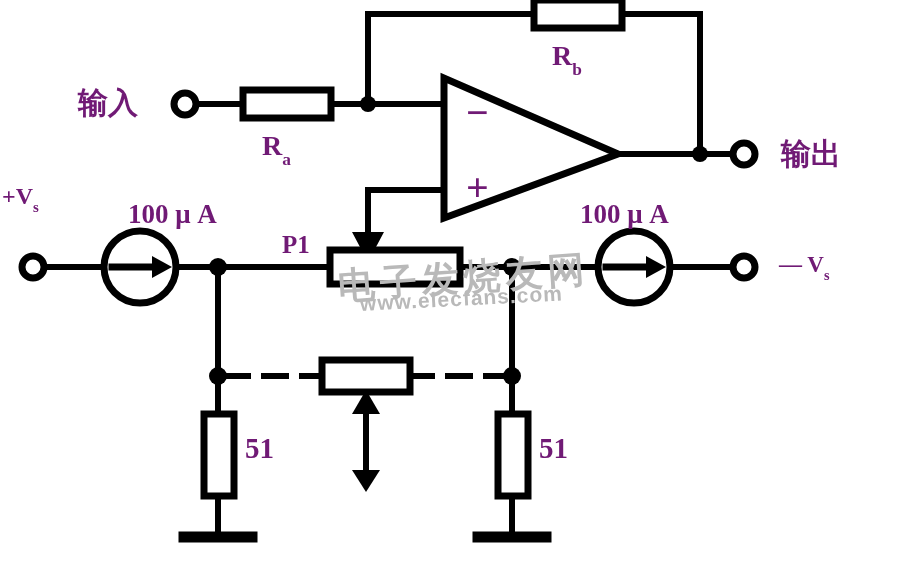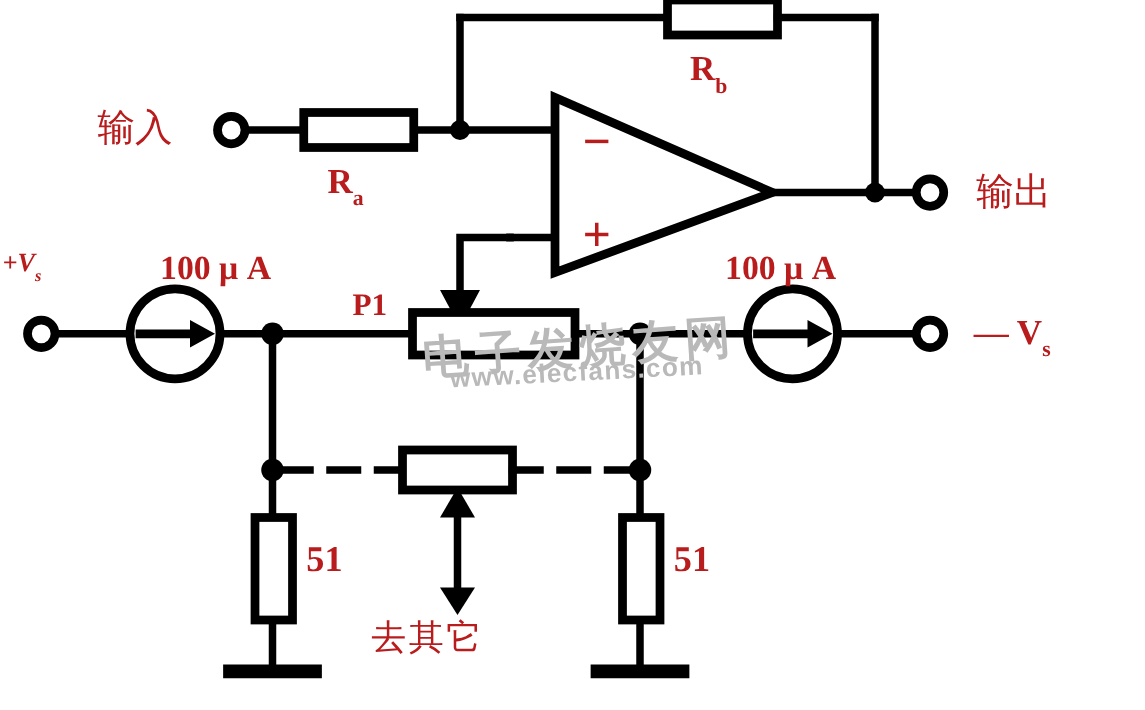--- a/index.html
+++ b/index.html
@@ -19,28 +19,28 @@
   }
   #schematic {
     position: absolute;
     left: 0;
     top: 0;
     width: 916px;
     height: 568px;
   }
   .lbl {
     position: absolute;
-    color: #b91c1c;
+    color: #701a75;
     white-space: nowrap;
     line-height: 1;
     font-weight: 700;
   }
   .cjk {
     font-family: "DejaVu Sans", "Liberation Sans", sans-serif;
-    font-weight: 400;
+    font-weight: 700;
   }
   .serif-lbl {
     font-family: "Liberation Serif", "DejaVu Serif", serif;
   }
   .sub {
     font-size: 0.62em;
     vertical-align: sub;
     position: relative;
     top: 0.18em;
   }
@@ -154,36 +154,35 @@
   </svg>
 
   <div class="lbl cjk" style="left:78px; top:88px; font-size:30px;">输入</div>
 
   <div class="lbl cjk" style="left:781px; top:139px; font-size:30px;">输出</div>
 
   <div class="lbl serif-lbl" style="left:262px; top:132px; font-size:28px;"><span>R</span><span class="sub">a</span></div>
 
   <div class="lbl serif-lbl" style="left:552px; top:42px; font-size:28px;"><span>R</span><span class="sub">b</span></div>
 
-  <div class="lbl serif-lbl" style="left:2px; top:200px; font-size:21px;font-style:italic;"><span>+V</span><span class="sub">s</span></div>
+  <div class="lbl serif-lbl" style="left:2px; top:184px; font-size:24px;"><span>+V</span><span class="sub">s</span></div>
 
-  <div class="lbl serif-lbl" style="left:779px; top:253px; font-size:28px;"><span>— V</span><span class="sub">s</span></div>
+  <div class="lbl serif-lbl" style="left:779px; top:253px; font-size:23px;"><span>— V</span><span class="sub">s</span></div>
 
   <div class="lbl serif-lbl" style="left:128px; top:201px; font-size:27px;">100 μ A</div>
 
   <div class="lbl serif-lbl" style="left:580px; top:201px; font-size:27px;">100 μ A</div>
 
   <div class="lbl serif-lbl" style="left:282px; top:232px; font-size:25px;">P1</div>
 
 
   <div class="lbl serif-lbl" style="left:245px; top:434px; font-size:29px;">51</div>
 
   <div class="lbl serif-lbl" style="left:539px; top:434px; font-size:29px;">51</div>
 
-  <div class="lbl cjk" style="left:297px; top:496px; font-size:28px; letter-spacing:2px;">去其它</div>
 
 
   <div class="lbl serif-lbl" style="left:466px; top:93px; font-size:40px;">−</div>
 
   <div class="lbl serif-lbl" style="left:466px; top:168px; font-size:40px;">+</div>
 
   <div class="wm wm-cjk" style="left:338px; top:262px;">电子发烧友网</div>
   <div class="wm wm-url" style="left:360px; top:292px;">www.elecfans.com</div>
 
 </div>

